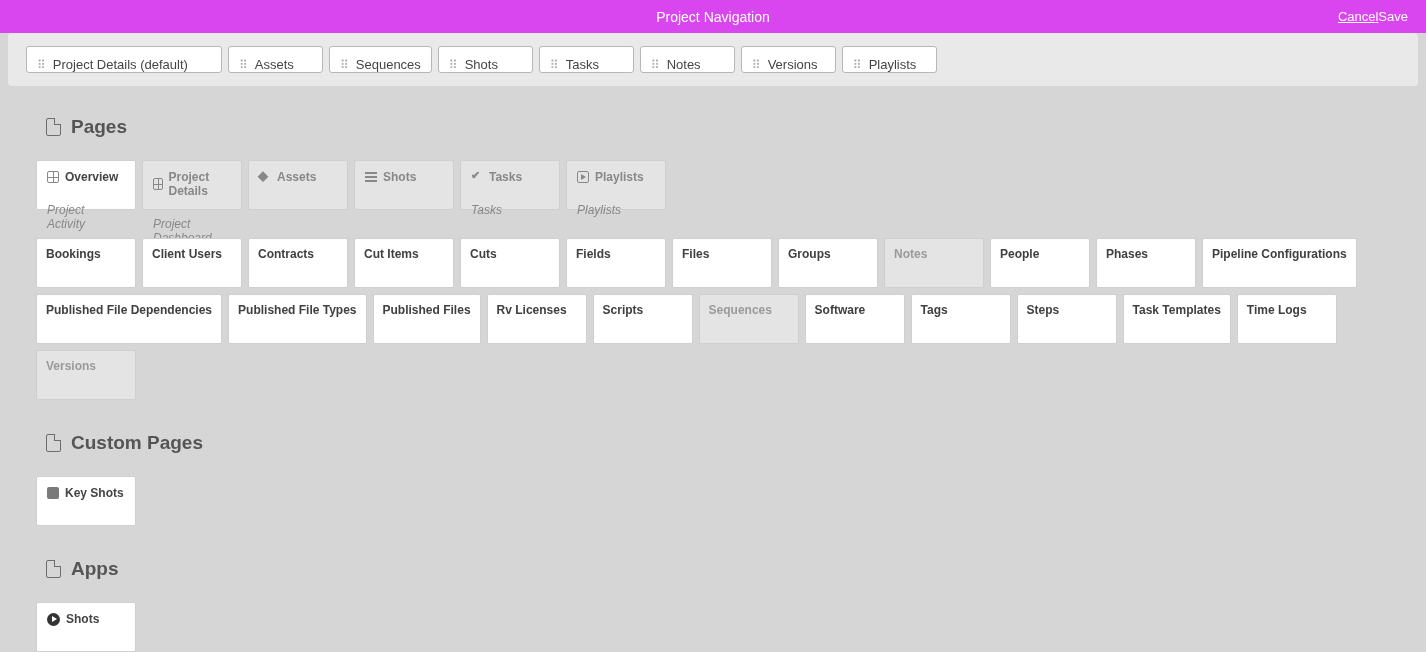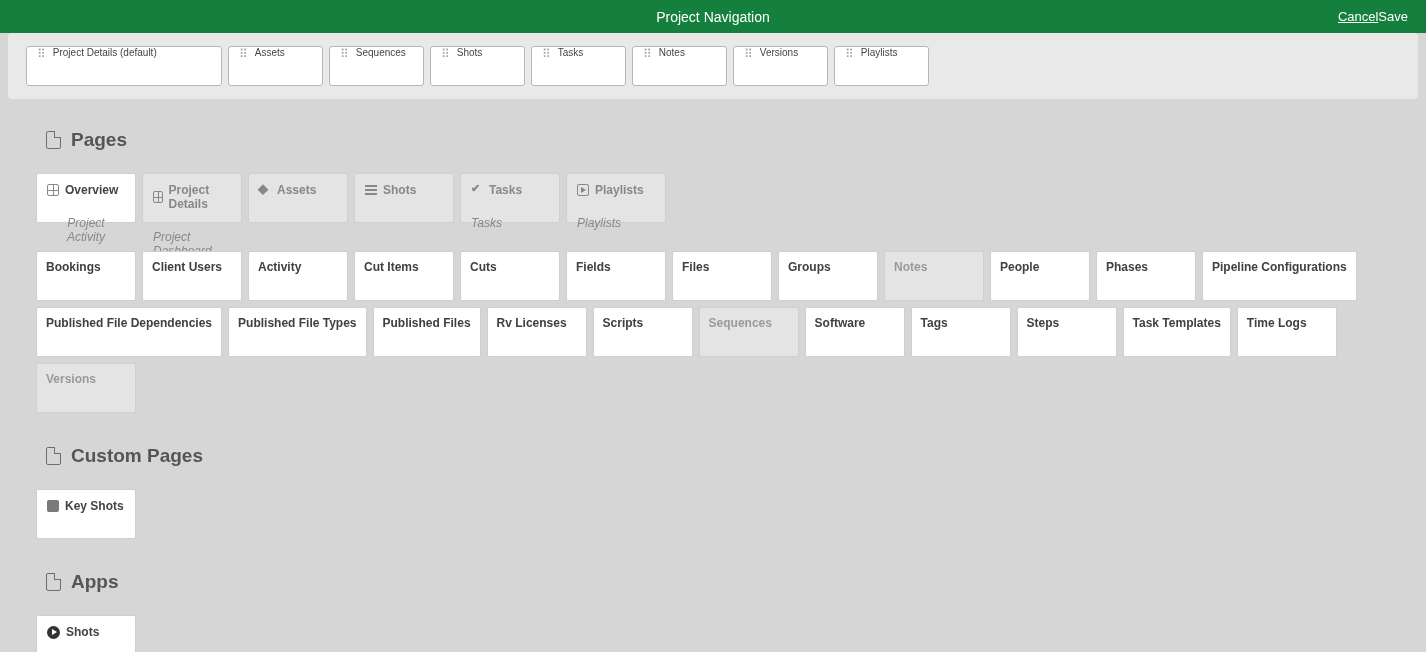--- a/index.html
+++ b/index.html
@@ -6,21 +6,21 @@
   html, body { margin: 0; padding: 0; }
   body {
     font-family: Arial, Helvetica, sans-serif;
     background: #d6d6d6;
     font-size: 12px;
     color: #333;
     width: 1426px;
   }
   
   .header {
-    background: #15803d;
+    background: #d946ef;
     height: 33px;
     display: flex;
     align-items: center;
     justify-content: center;
     position: relative;
     color: #fff;
   }
   .header-title { font-size: 14px; font-weight: 500; }
   .header-actions {
     position: absolute;
@@ -46,25 +46,25 @@
     padding: 13px 18px;
     display: flex;
     gap: 6px;
     border-radius: 4px;
     margin: 0 8px;
   }
   .nav-tab {
     background: #fff;
     border: 1px solid #b7b7b7;
     border-radius: 3px;
-    height: 40px;
-    display: flex;
-    align-items: flex-start;
+    height: 27px;
+    display: flex;
+    align-items: flex-end;
     padding: 0 10px;
-    font-size: 10px;
+    font-size: 13px;
     color: #444;
     cursor: grab;
     min-width: 95px;
   }
   .nav-tab.wide { min-width: 196px; }
   .drag-handle {
     display: inline-flex;
     margin-right: 7px;
     letter-spacing: -2px;
     color: #aaa;
@@ -303,21 +303,21 @@
   </div>
 
 <div class="content">
 
   <div class="section-block">
     <div class="section-header">
       <span class="page-icon"></span>
       <h2>Pages</h2>
     </div>
     <div class="card-row" id="featured-row" style="margin-bottom:28px;">
-        <div class="card" style="width: 100px; text-align: center;">
+        <div class="card" style="width: 100px;">
           <div class="top">
             <span class="mini-icon grid"></span>
             <span>Overview</span>
           </div>
           <div class="sub">Project Activity</div>
         </div>
         <div class="card disabled" style="width: 100px;">
           <div class="top">
             <span class="mini-icon grid"></span>
             <span>Project Details</span>
@@ -347,21 +347,21 @@
           <div class="top">
             <span class="mini-icon play"></span>
             <span>Playlists</span>
           </div>
           <div class="sub">Playlists</div>
         </div>
       </div>
     <div class="tile-row" id="tiles-row1">
         <div class="tile">Bookings</div>
         <div class="tile">Client Users</div>
-        <div class="tile">Activity</div>
+        <div class="tile">Contracts</div>
         <div class="tile">Cut Items</div>
         <div class="tile">Cuts</div>
         <div class="tile">Fields</div>
         <div class="tile">Files</div>
         <div class="tile">Groups</div>
         <div class="tile disabled">Notes</div>
         <div class="tile">People</div>
         <div class="tile">Phases</div>
         <div class="tile">Pipeline Configurations</div>
       </div>

